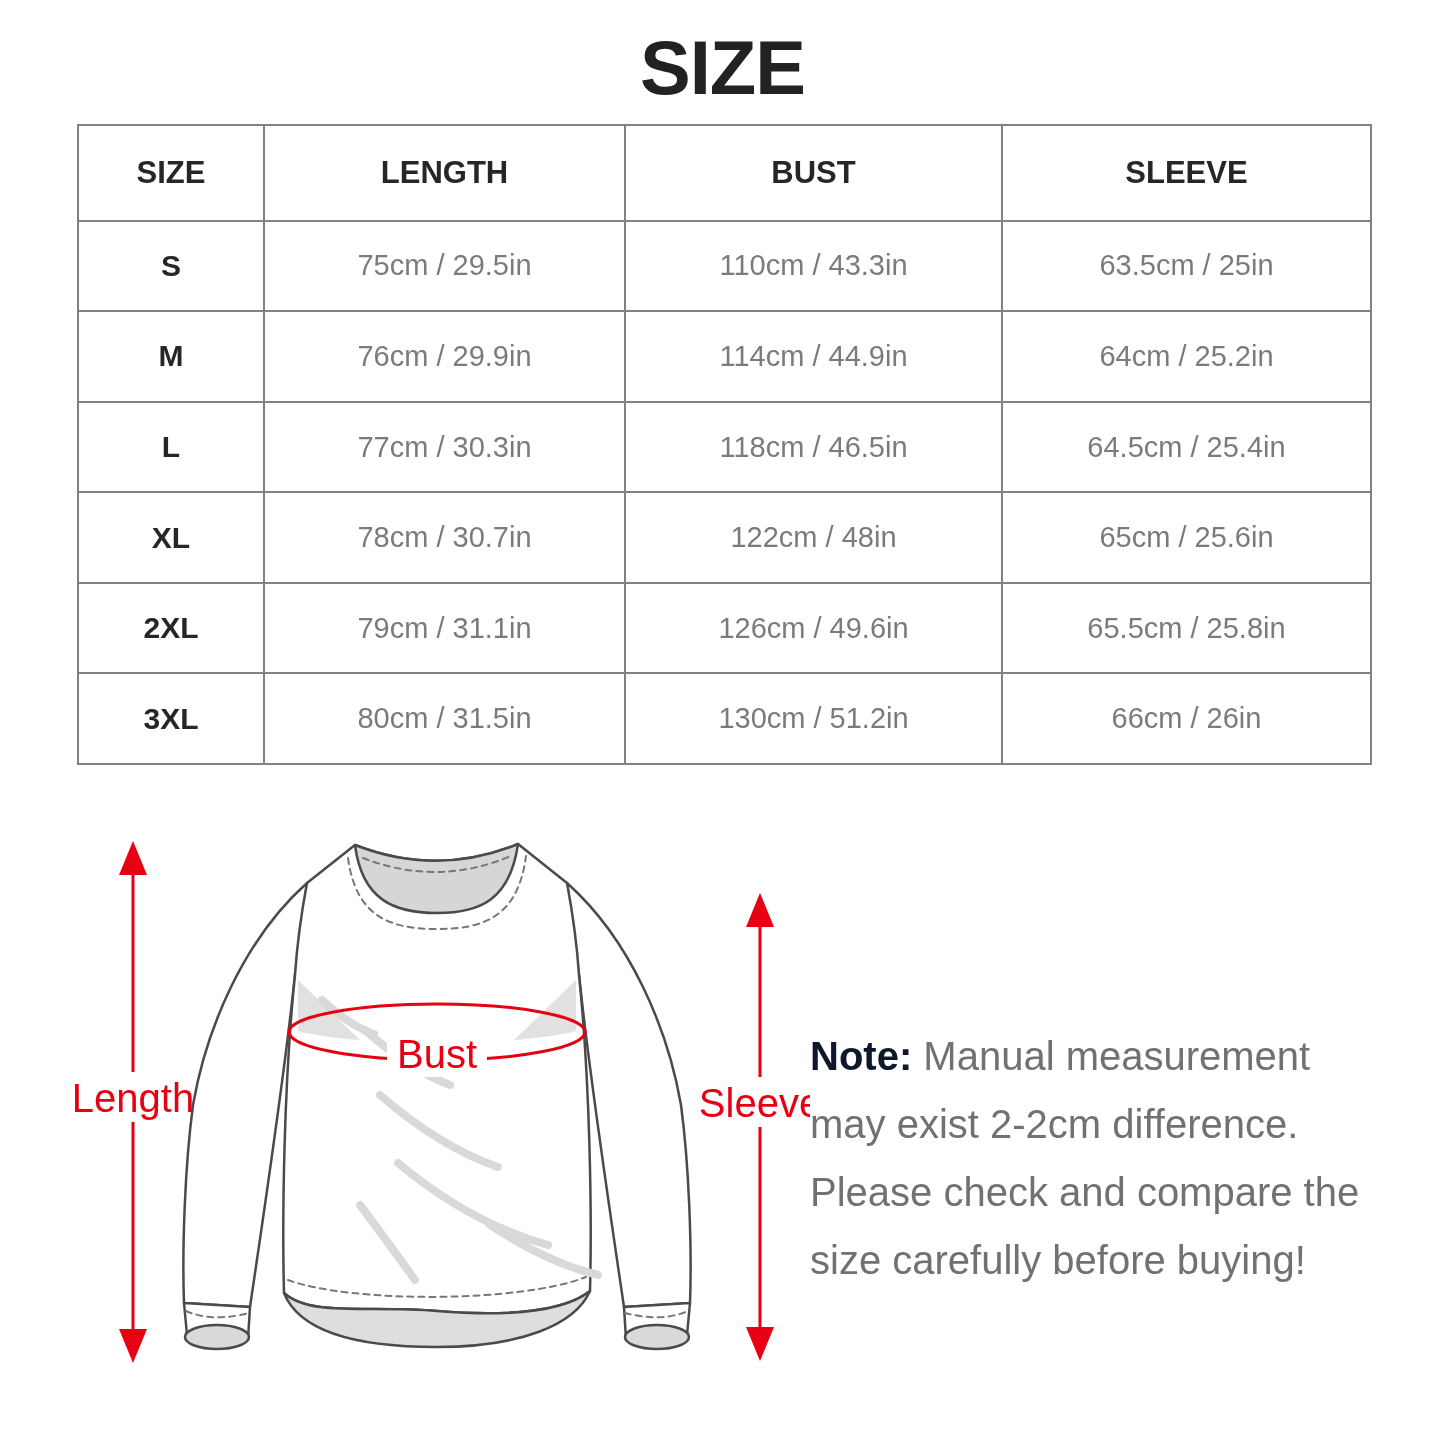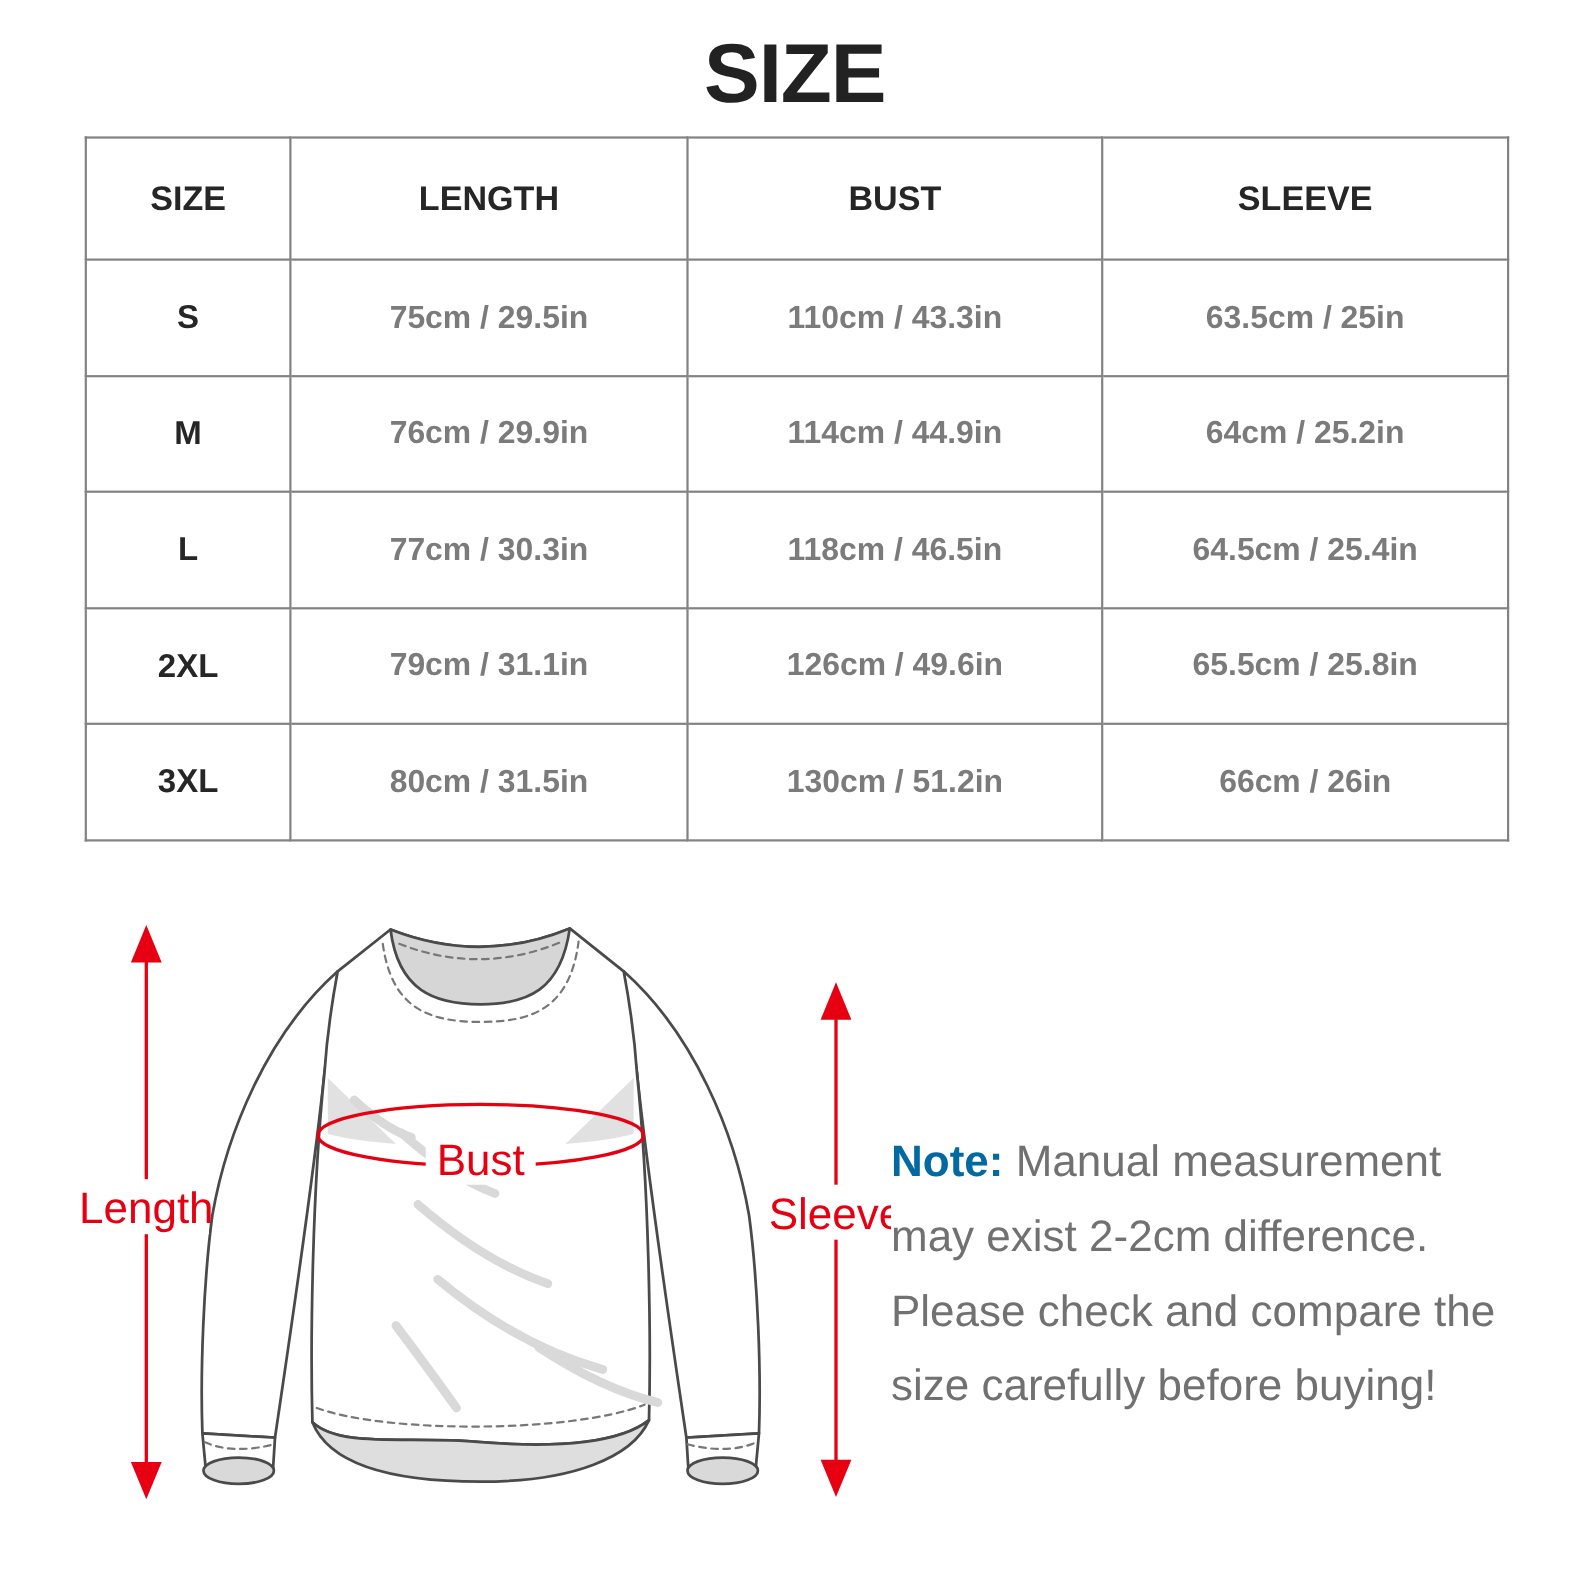--- a/index.html
+++ b/index.html
@@ -13,27 +13,27 @@
   }
   table.size-table{
     position:absolute;left:77px;top:124px;width:1293px;height:641px;
     border-collapse:collapse;table-layout:fixed;
   }
   .size-table th,.size-table td{
     border:2px solid #828282;text-align:center;vertical-align:middle;padding:0;
   }
   .size-table th{font-size:31px;color:#262626;font-weight:bold;}
   .size-table td.size-cell{font-size:30px;color:#262626;font-weight:bold;}
-  .size-table td.val-cell{font-size:29px;color:#7b7b7b;font-weight:bold;}
+  .size-table td.val-cell{font-size:29px;color:#7b7b7b;font-weight:normal;}
   .diagram{position:absolute;left:60px;top:825px;width:750px;height:620px;}
   .note{
     position:absolute;left:810px;top:1022px;width:585px;
     font-size:40px;line-height:68px;color:#717171;
   }
-  .note .note-label{font-weight:bold;color:#0369a1;}
+  .note .note-label{font-weight:bold;color:#0f172a;}
 </style>
 </head>
 <body>
 
 <div class="title">SIZE</div>
 
 <table class="size-table">
   <colgroup>
     <col style="width:186px">
       <col style="width:361px">
@@ -57,20 +57,26 @@
     <td class="size-cell">M</td>
     <td class="val-cell">76cm / 29.9in</td>
     <td class="val-cell">114cm / 44.9in</td>
     <td class="val-cell">64cm / 25.2in</td>
   </tr>
   <tr>
     <td class="size-cell">L</td>
     <td class="val-cell">77cm / 30.3in</td>
     <td class="val-cell">118cm / 46.5in</td>
     <td class="val-cell">64.5cm / 25.4in</td>
+  </tr>
+  <tr>
+    <td class="size-cell">XL</td>
+    <td class="val-cell">78cm / 30.7in</td>
+    <td class="val-cell">122cm / 48in</td>
+    <td class="val-cell">65cm / 25.6in</td>
   </tr>
   <tr>
     <td class="size-cell">2XL</td>
     <td class="val-cell">79cm / 31.1in</td>
     <td class="val-cell">126cm / 49.6in</td>
     <td class="val-cell">65.5cm / 25.8in</td>
   </tr>
   <tr>
     <td class="size-cell">3XL</td>
     <td class="val-cell">80cm / 31.5in</td>

